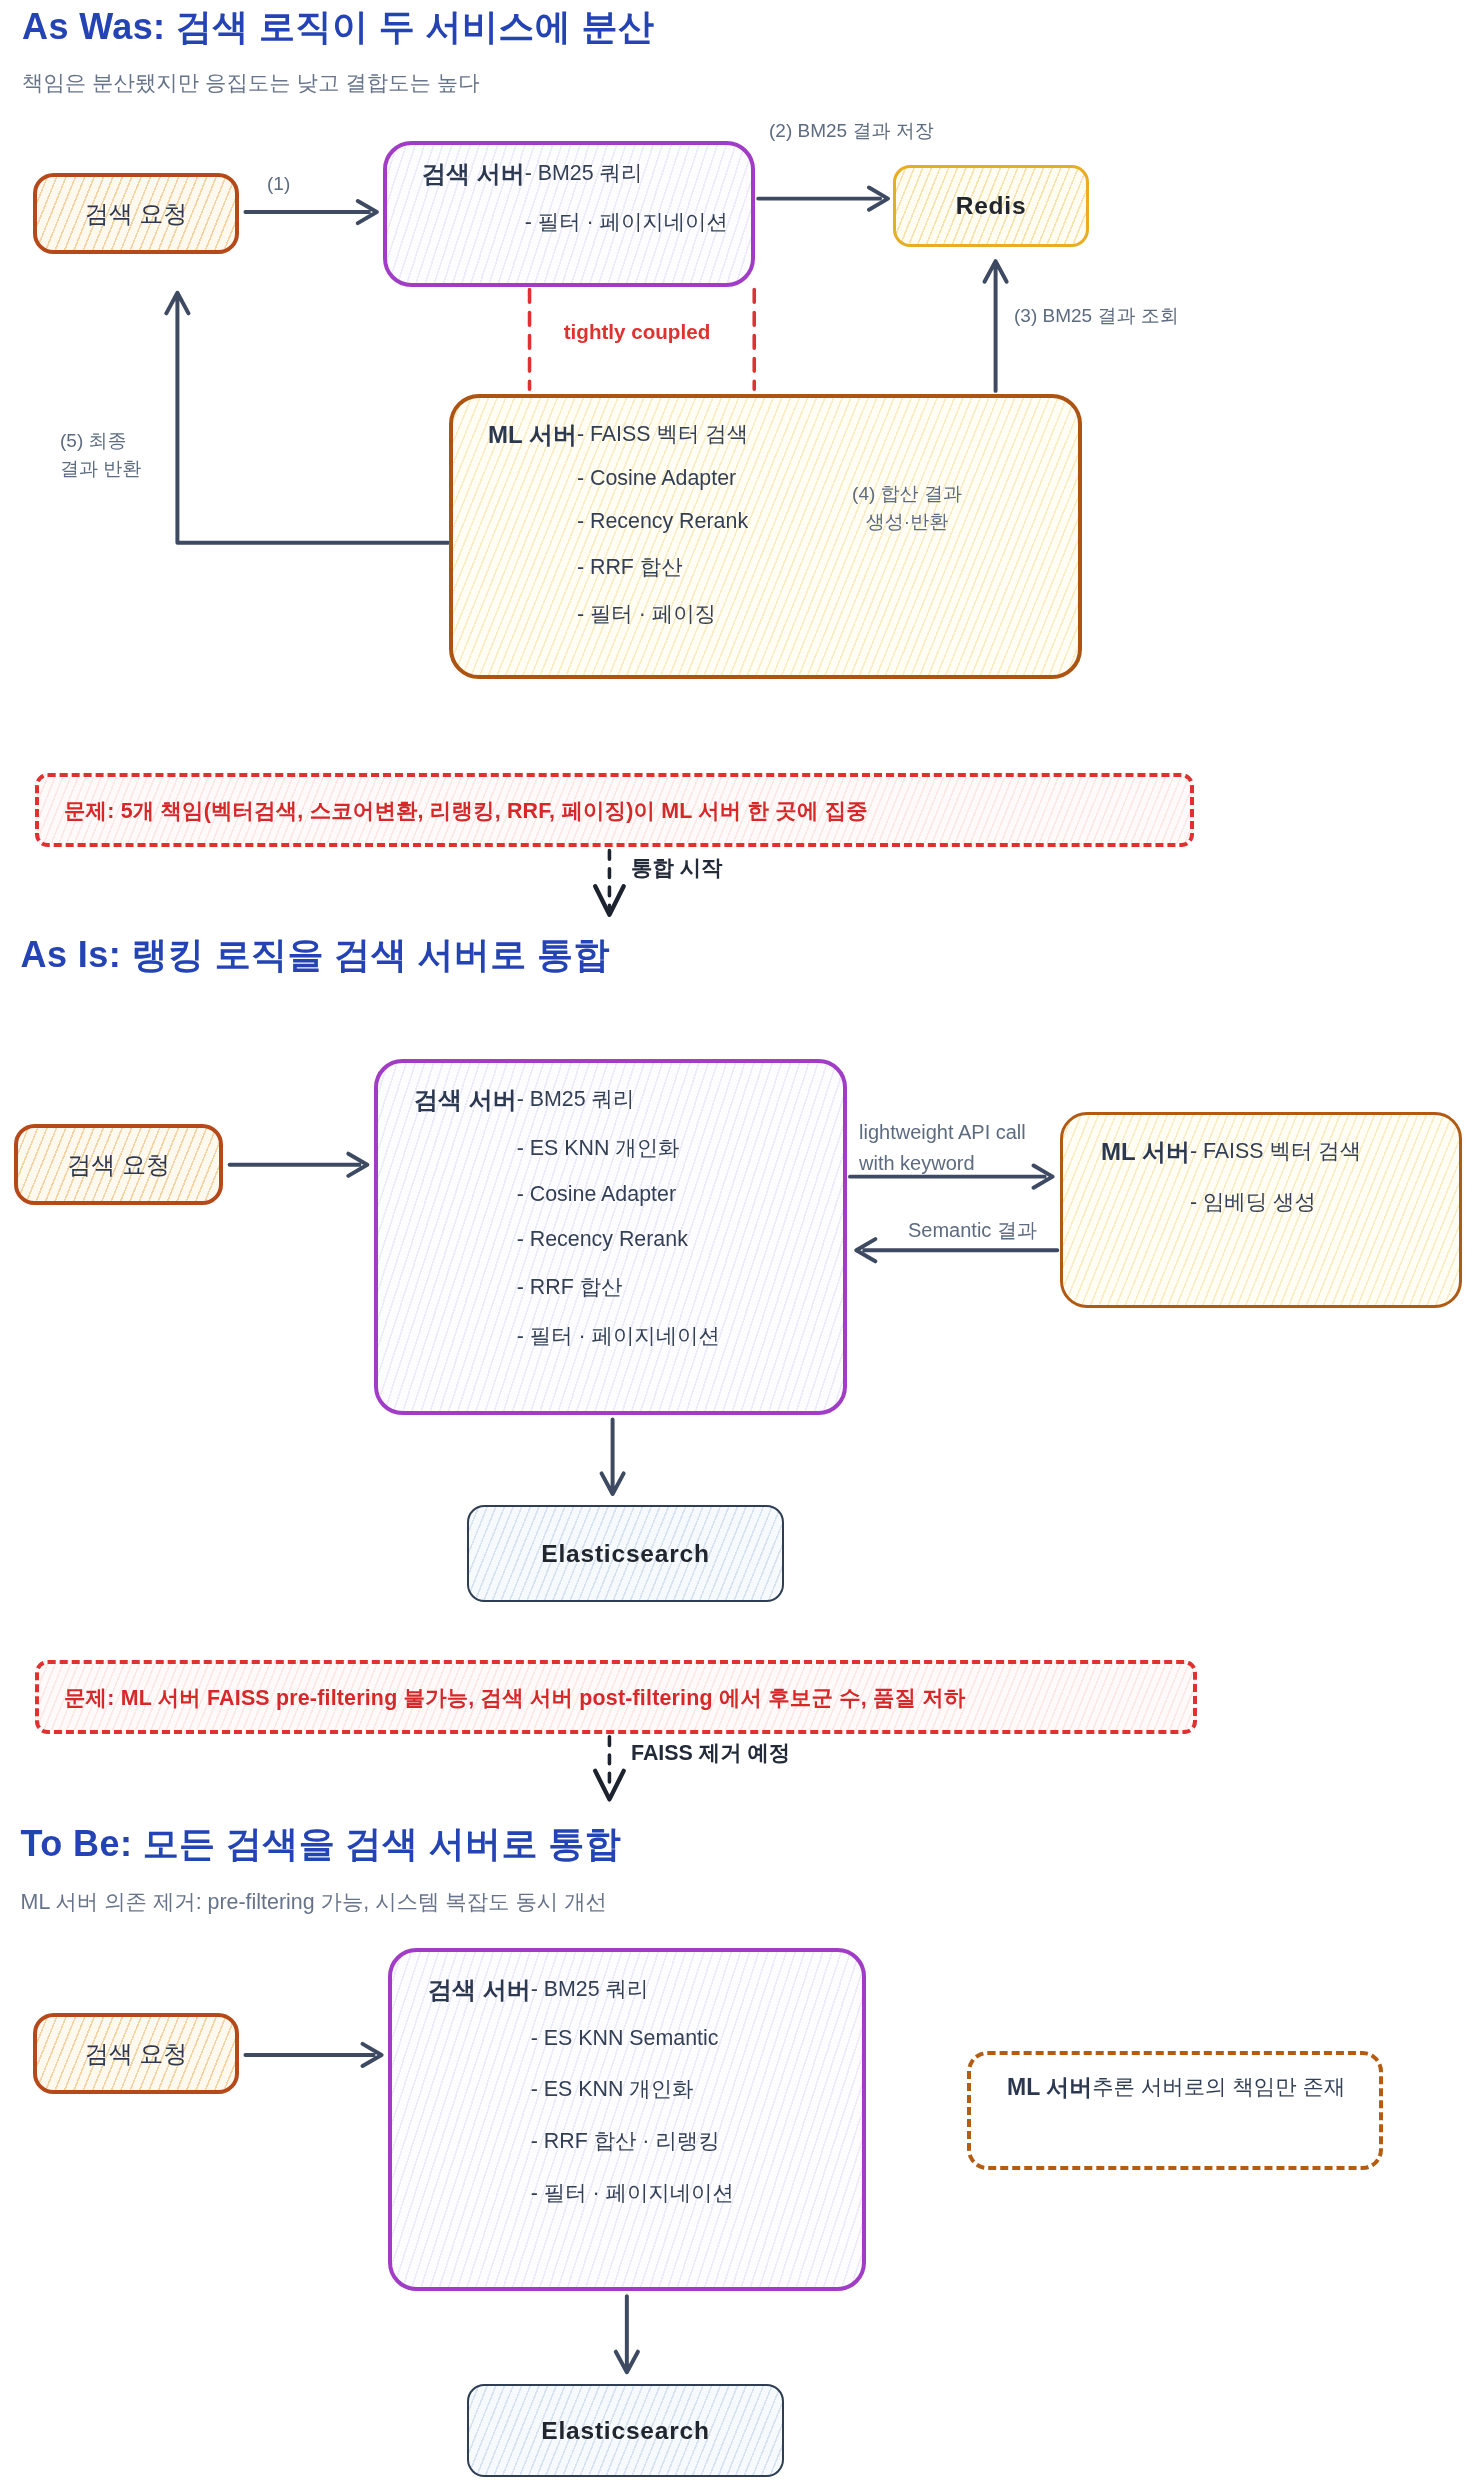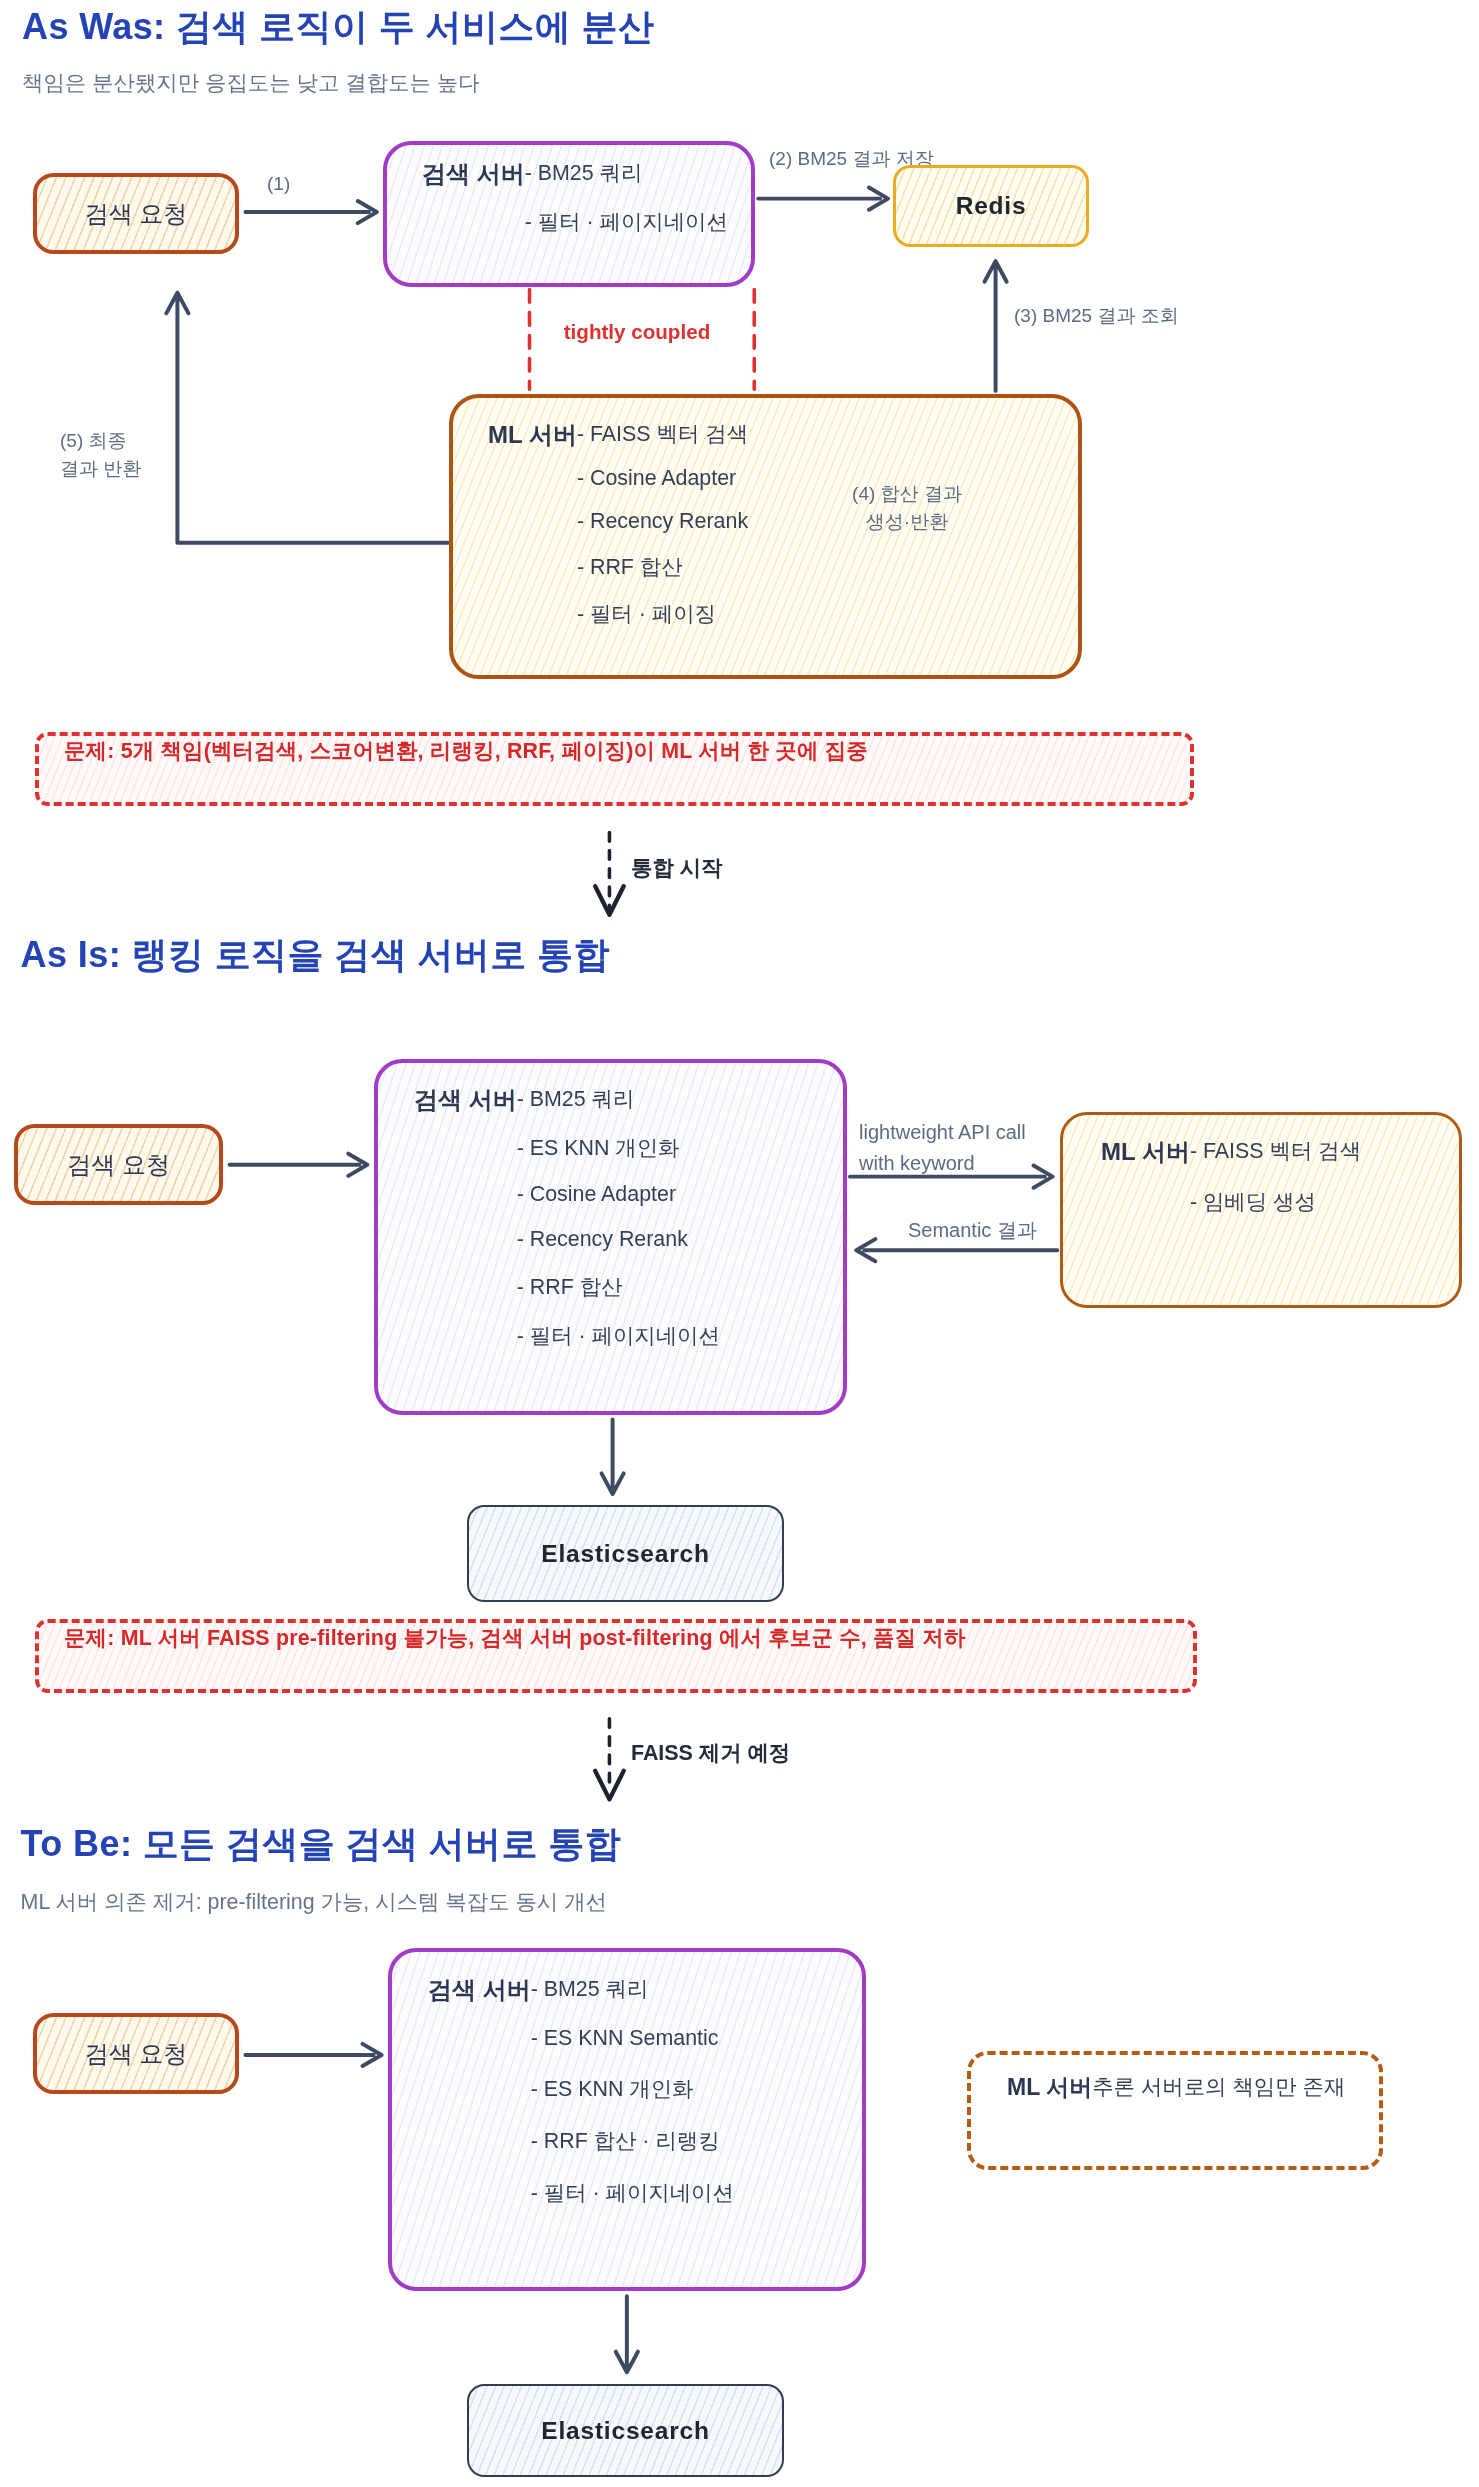--- a/index.html
+++ b/index.html
@@ -21,21 +21,21 @@
   .fill-blue{background-color:#f7fafd;background-image:repeating-linear-gradient(112deg,rgba(125,155,205,.25) 0 1.6px,transparent 1.6px 8px);}
   .fill-pink{background-color:#fffafa;background-image:repeating-linear-gradient(112deg,rgba(244,150,150,.18) 0 1.6px,transparent 1.6px 7.1px);}
 
   .req{border:4.7px solid #b5491a;border-radius:20.6px;}
   .srv{border:4px solid #a13cc6;border-radius:28.5px;}
   .redis{border:3.2px solid #e9ad24;border-radius:17.4px;}
   .ml1{border:4.7px solid #ad5412;border-radius:30px;}
   .ml2{border:3.2px solid #b05a14;border-radius:27px;}
   .ml-dashed{border:4.7px dashed #b35c12;border-radius:20.6px;background:#ffffff;}
   .es{border:2.4px solid #2f3e53;border-radius:17.4px;}
-  .problem{border:4px dashed #e03131;border-radius:12.7px;display:flex;align-items:flex-start;box-sizing:border-box;}
+  .problem{border:4px dashed #e03131;border-radius:12.7px;display:flex;align-items:center;box-sizing:border-box;margin-top:41px;}
   .problem .ptxt{font-size:21.4px;font-weight:600;color:#d62828;padding-left:25px;letter-spacing:0.2px;}
 
   .node-label{font-size:24px;font-weight:400;color:#2c3850;}
   .box-title{font-size:24px;font-weight:700;color:#2c3850;}
   .box-item{font-size:21.4px;color:#333f54;white-space:nowrap;}
   .store-label{font-size:24.5px;font-weight:600;color:#20252e;letter-spacing:0.8px;}
 
   .edge-label{font-size:19px;color:#5d6b80;white-space:nowrap;}
   .edge-label.md{font-size:20px;}
   .edge-label.center{text-align:center;white-space:normal;}
@@ -83,21 +83,21 @@
   <div class="abs edge-label" style="left:267px;top:173px;">(1)</div>
 
   <div class="abs node srv fill-purple" style="left:383px;top:141px;width:372px;height:146px;padding:12.7px 14.2px 0 35px;">
     <div class="box-title" style="margin-bottom:19px;">검색 서버</div>
     <div style="display:flex;flex-direction:column;gap:20.6px;">
       <div class="box-item">- BM25 쿼리</div>
       <div class="box-item">- 필터 · 페이지네이션</div>
     </div>
   </div>
 
-  <div class="abs edge-label" style="left:769px;top:146px;">(2) BM25 결과 저장</div>
+  <div class="abs edge-label" style="left:769px;top:118px;">(2) BM25 결과 저장</div>
 
   <div class="abs node center redis fill-gold" style="left:893px;top:165px;width:196px;height:82px;">
     <div class="store-label">Redis</div>
   </div>
 
   <div class="abs edge-label" style="left:1014px;top:303px;">(3) BM25 결과 조회</div>
 
   <div class="abs coupling" style="left:538px;top:320px;width:198px;">tightly coupled</div>
 
   <div class="abs edge-label" style="left:60px;top:427px;line-height:1.45;">

